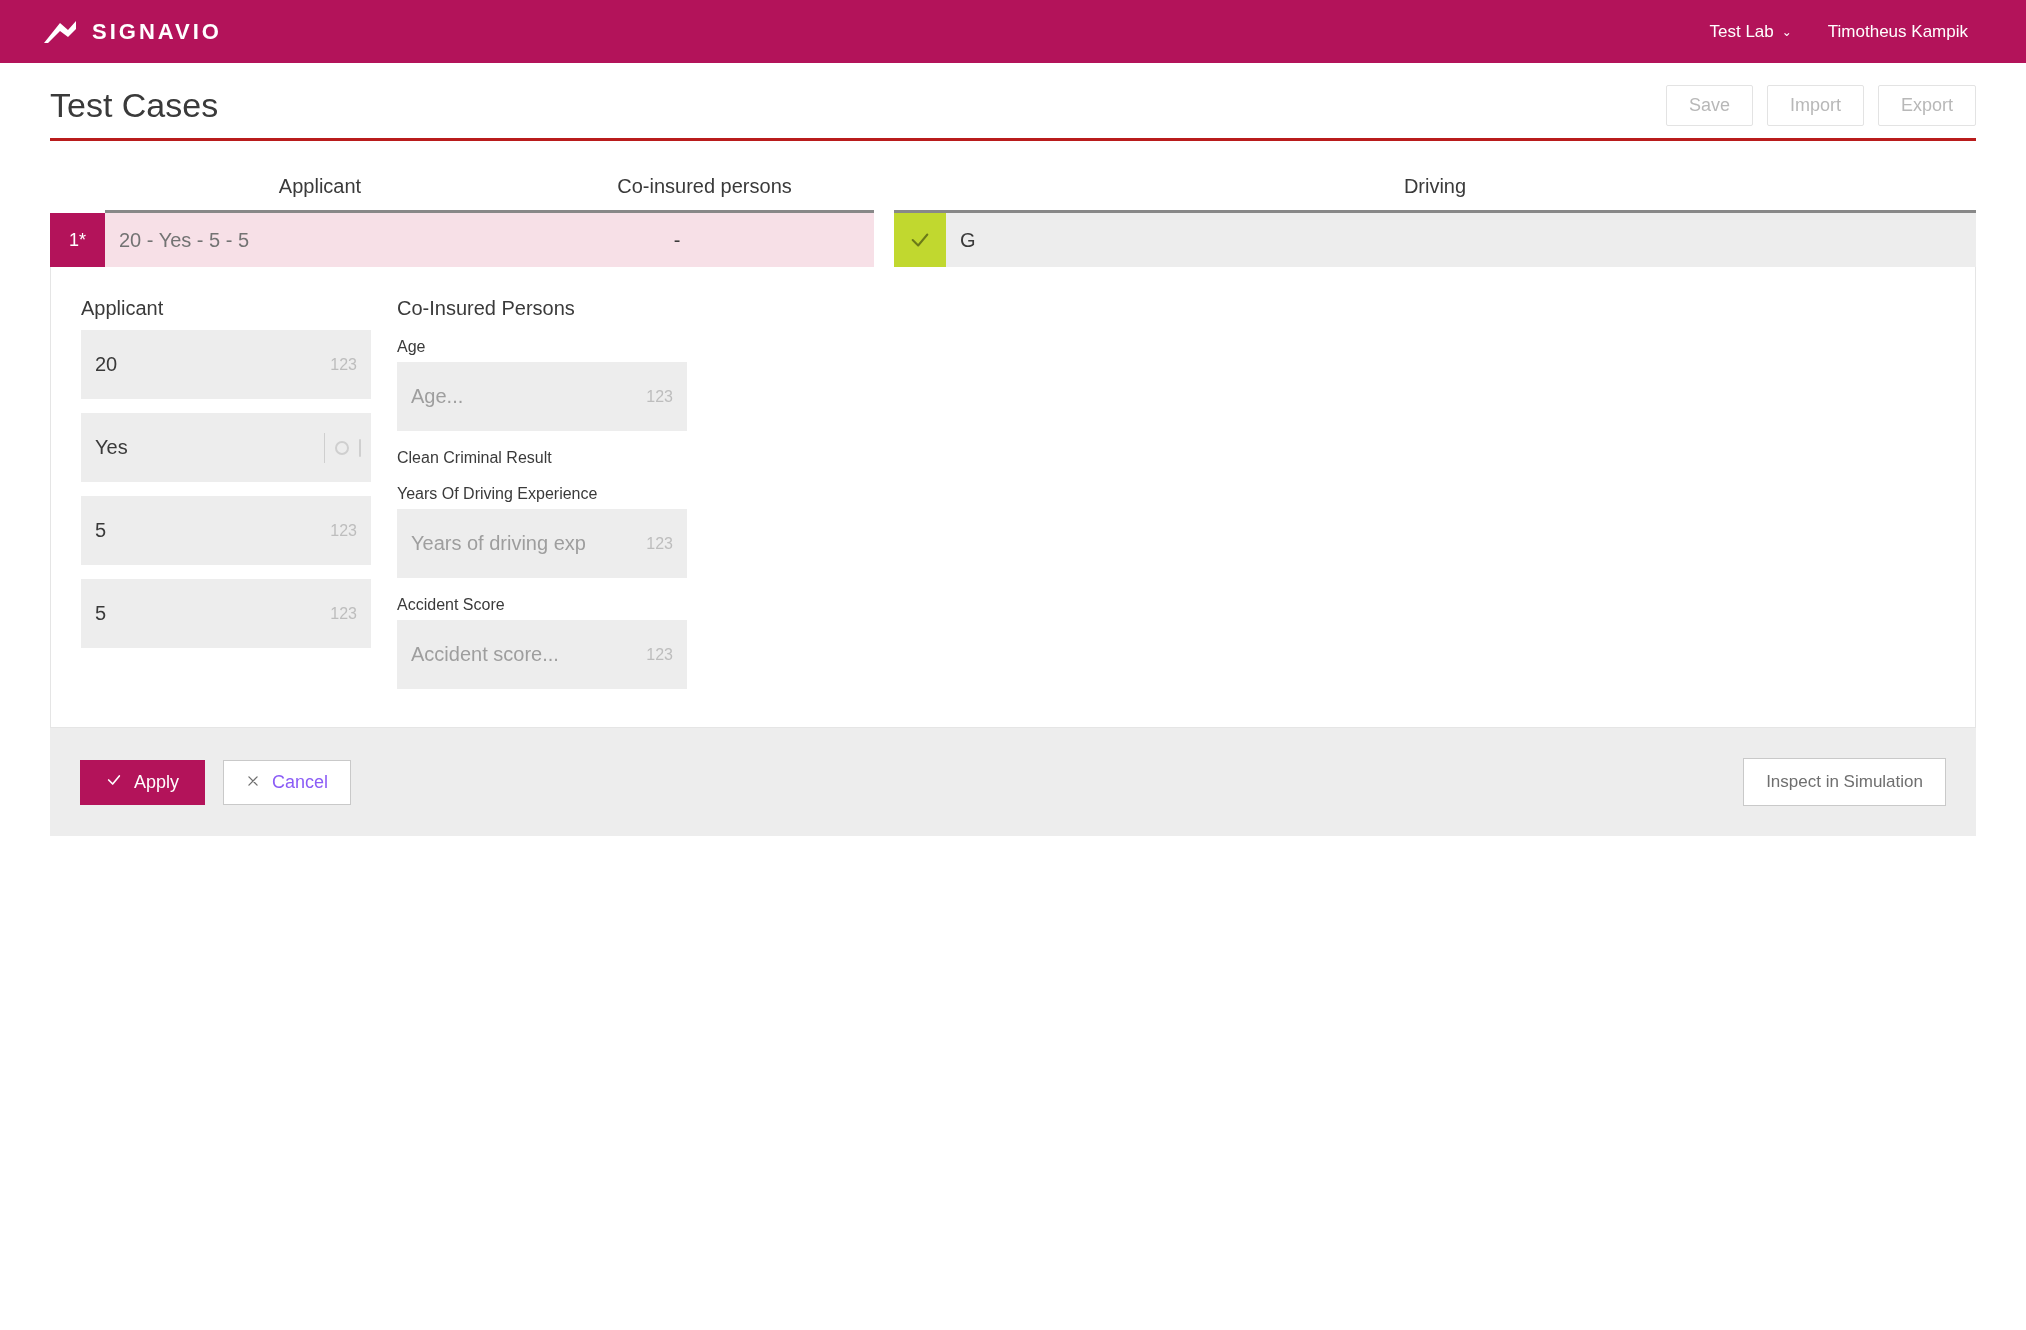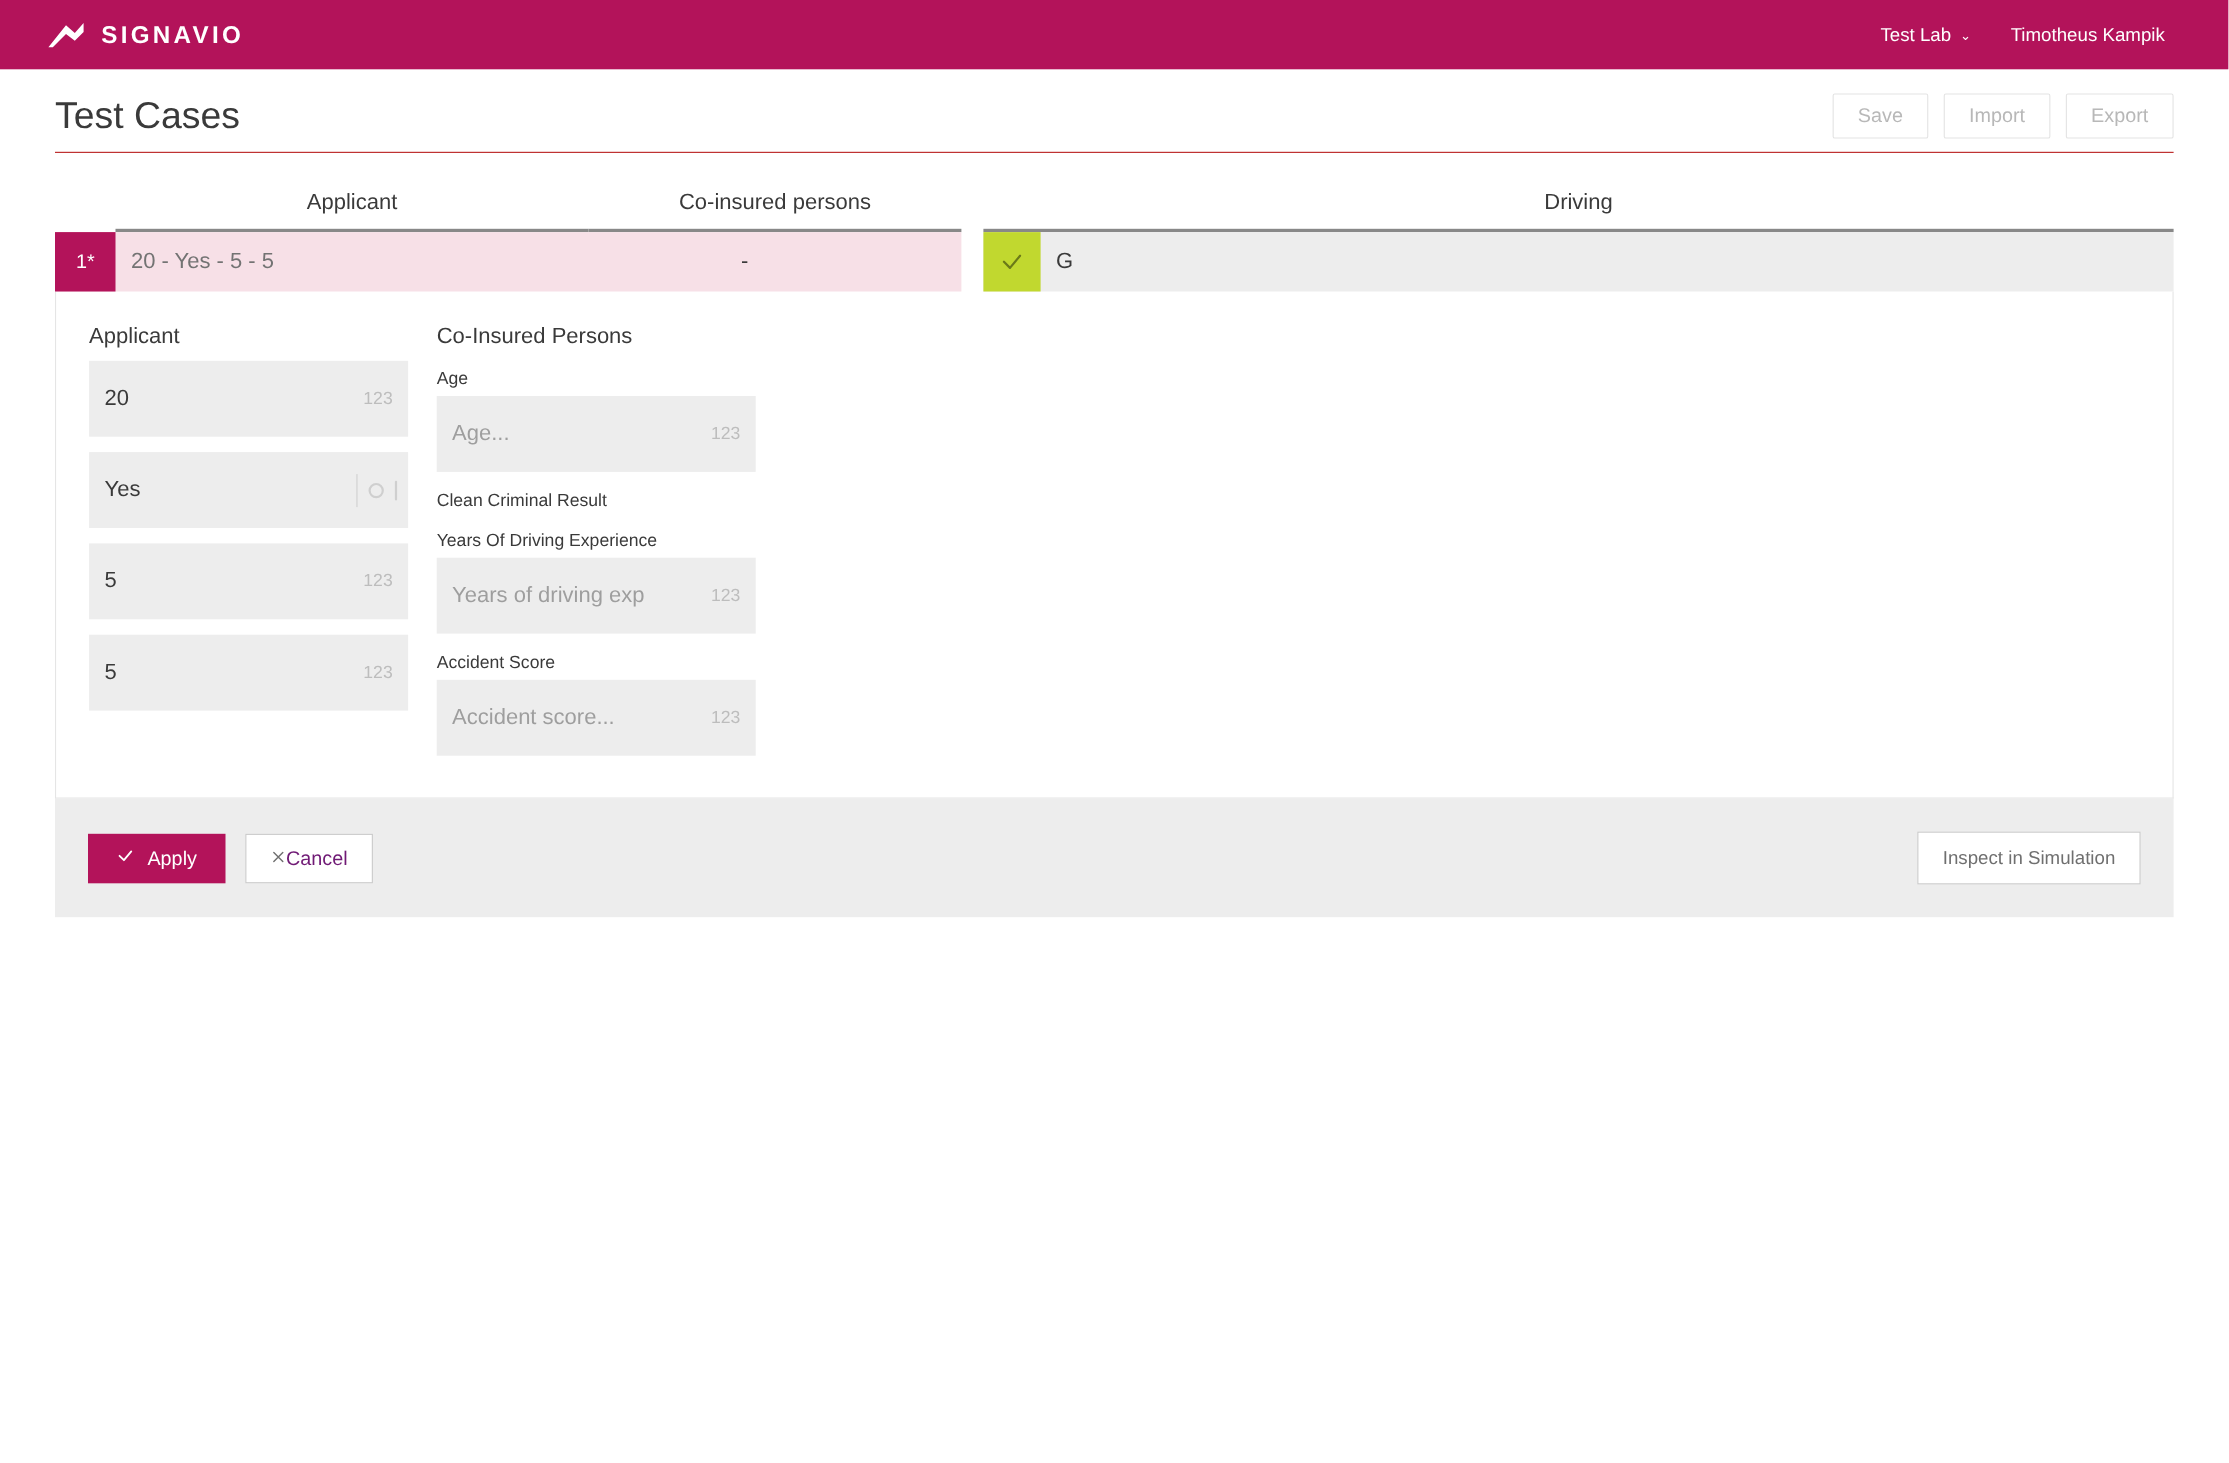--- a/index.html
+++ b/index.html
@@ -38,21 +38,21 @@
     font-size: 12px;
   }
 
   
   .page {
     padding: 22px 50px 0 50px;
   }
   .page-header {
     display: flex;
     align-items: center;
-    border-bottom: 1px solid #b91c1c;
+    border-bottom: 3px solid #b91c1c;
     padding-bottom: 12px;
   }
   .page-title {
     font-size: 34px;
     font-weight: 300;
     color: #3a3a3a;
   }
   .page-header-spacer { flex: 1; }
   .ghost-btn {
     border: 1px solid #e3e3e3;
@@ -235,26 +235,27 @@
     border: none;
     font-size: 18px;
     padding: 12px 26px;
     display: flex;
     align-items: center;
     gap: 12px;
     cursor: pointer;
   }
   .btn-secondary {
     background: #fff;
-    color: #701a75;
+    color: #8b5cf6;
     border: 1px solid #c9c9c9;
     font-size: 18px;
     padding: 11px 22px;
     display: flex;
     align-items: center;
+    gap: 12px;
     cursor: pointer;
   }
   .footer-spacer { flex: 1; }
   .btn-inspect {
     background: #fff;
     color: #6f6f6f;
     border: 1px solid #c9c9c9;
     font-size: 17px;
     padding: 13px 22px;
     cursor: pointer;

